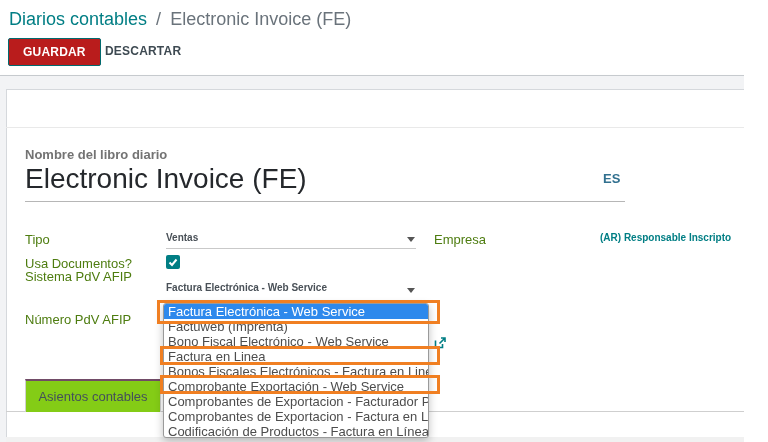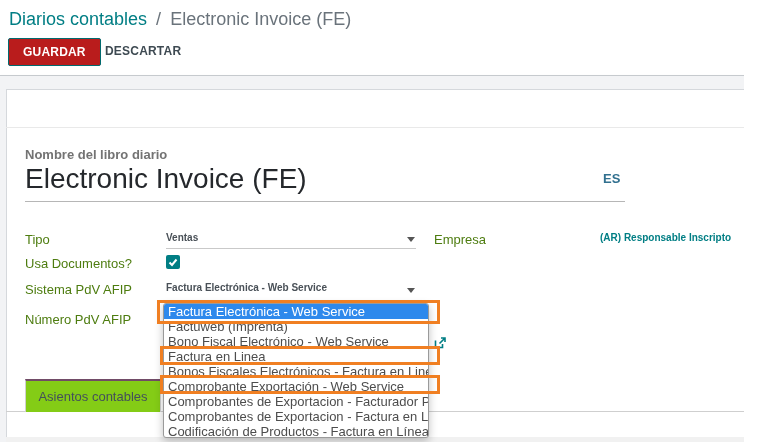--- a/index.html
+++ b/index.html
@@ -99,21 +99,21 @@
   <div class="f-label" style="left:434px;top:232px;">Empresa</div>
   <div class="f-value f-link" style="left:600px;top:232px;">(AR) Responsable Inscripto</div>
 
   <div class="f-label" style="left:25px;top:256px;">Usa Documentos?</div>
   <div class="checkbox">
     <svg width="10" height="10" viewBox="0 0 10 10">
       <polyline points="1.5,5.5 4,8 8.5,2.5" fill="none" stroke="#fff" stroke-width="2"></polyline>
     </svg>
   </div>
 
-  <div class="f-label" style="left:25px;top:282px;text-align:center;">Sistema PdV AFIP</div>
+  <div class="f-label" style="left:25px;top:269px;text-align:center;">Sistema PdV AFIP</div>
   <div class="f-value" style="left:166px;top:282px;">Factura Electrónica - Web Service</div>
   <div class="caret" style="left:407px;top:288px;"></div>
 
   <div class="f-label" style="left:25px;top:312px;">Número PdV AFIP</div>
   <div class="extlink">
     <svg width="14" height="14" viewBox="0 0 14 14">
       <path d="M2.5 4.5 v7 h7 v-3.5" fill="none" stroke="#017e84" stroke-width="1.6"></path>
       <path d="M6.5 7.5 L12 2 M8 2 h4 v4" fill="none" stroke="#017e84" stroke-width="1.6"></path>
     </svg>
   </div>

